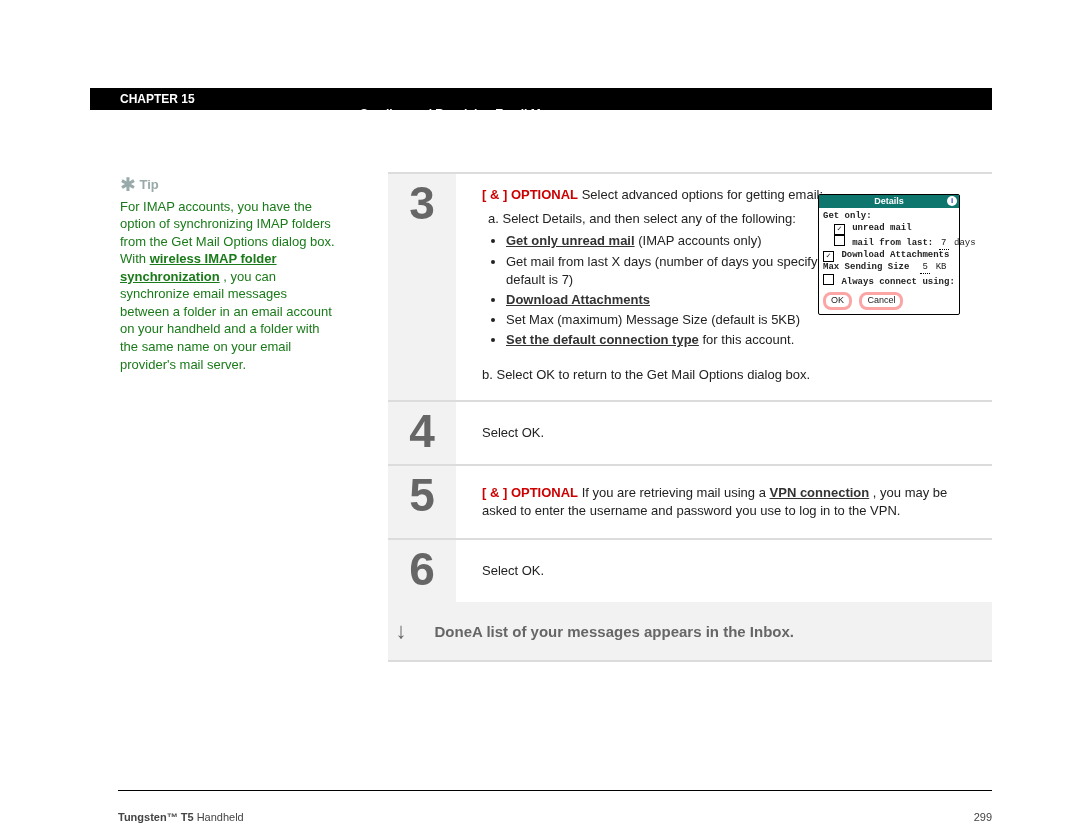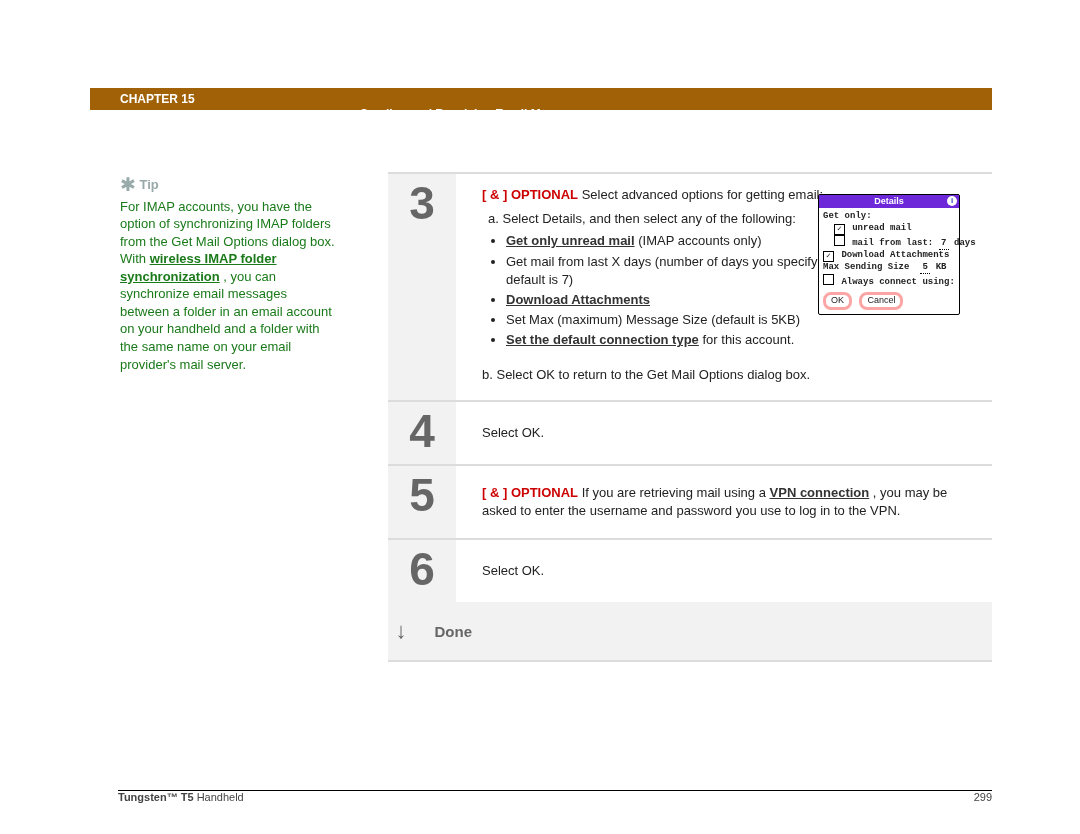--- a/index.html
+++ b/index.html
@@ -11,21 +11,21 @@
     height: 834px;
     position: relative;
     color: #222;
   }
   .header-bar {
     position: absolute;
     top: 88px;
     left: 90px;
     right: 88px;
     height: 22px;
-    background: #a16207;
+    background: #000000;
     display: flex;
     align-items: center;
     color: #fff;
     font-size: 12px;
   }
   .chapter-label {
     font-weight: bold;
     padding-left: 30px;
     width: 240px;
   }
@@ -135,42 +135,42 @@
     font-weight: bold;
     color: #666;
     font-size: 15px;
   }
   .footer {
     position: absolute;
     left: 118px;
     right: 88px;
     top: 790px;
     border-top: 1px solid #000;
-    padding-top: 0;
+    padding-top: 20px;
     font-size: 11px;
     display: flex;
     justify-content: space-between;
     color: #444;
   }
   .footer .product b { font-weight: bold; }
   
   .details-box {
     position: absolute;
     right: 16px;
     top: 8px;
     width: 140px;
     border: 1px solid #000;
     background: #fff;
     font-family: "Courier New", monospace;
     font-size: 9px;
     line-height: 1.25;
     border-radius: 2px;
   }
   .details-title {
-    background: #6d28d9;
+    background: #0f766e;
     color: #fff;
     font-weight: bold;
     font-family: Arial, sans-serif;
     padding: 1px 4px;
     display: flex;
     justify-content: center;
     position: relative;
   }
   .details-title .info {
     position: absolute;
@@ -180,21 +180,21 @@
     color: #3040c0;
     border-radius: 50%;
     width: 10px;
     height: 10px;
     font-size: 8px;
     text-align: center;
     line-height: 10px;
     font-weight: bold;
   }
   .details-body { padding: 3px 4px 4px 4px; }
-  .details-body .row { white-space: nowrap; font-weight: bold; }
+  .details-body .row { white-space: nowrap; }
   .cb { display:inline-block; width:9px; height:9px; border:1px solid #000; margin-right:2px; vertical-align:-1px; text-align:center; line-height:8px; font-size:8px;}
   .dotted { border-bottom:1px dotted #000; display:inline-block; min-width:10px; text-align:center;}
   .details-buttons { margin-top:4px; }
   .details-buttons span {
     display:inline-block; border:3px solid #fca5a5; border-radius:8px; padding:0 5px; margin-right:2px; font-family: Arial,sans-serif; font-size:9px;
   }
   .step3-flex { display:flex; }
   .step3-text { flex:1; }
 </style>
 </head>
@@ -286,20 +286,21 @@
   </div>
 
   <div class="step-row">
     <div class="step-num">6</div>
     <div class="step-body" style="padding-top:22px; padding-bottom:22px;">Select OK.</div>
   </div>
 
   <div class="done-row">
     <div class="done-arrow">↓</div>
     <div class="done-label">Done</div>
+    <div class="done-text">A list of your messages appears in the Inbox.</div>
   </div>
 
 </div>
 
 <div class="footer">
   <span class="product">
     <b>Tungsten™ T5</b><span> Handheld</span>
   </span>
   <span>299</span>
 </div>

